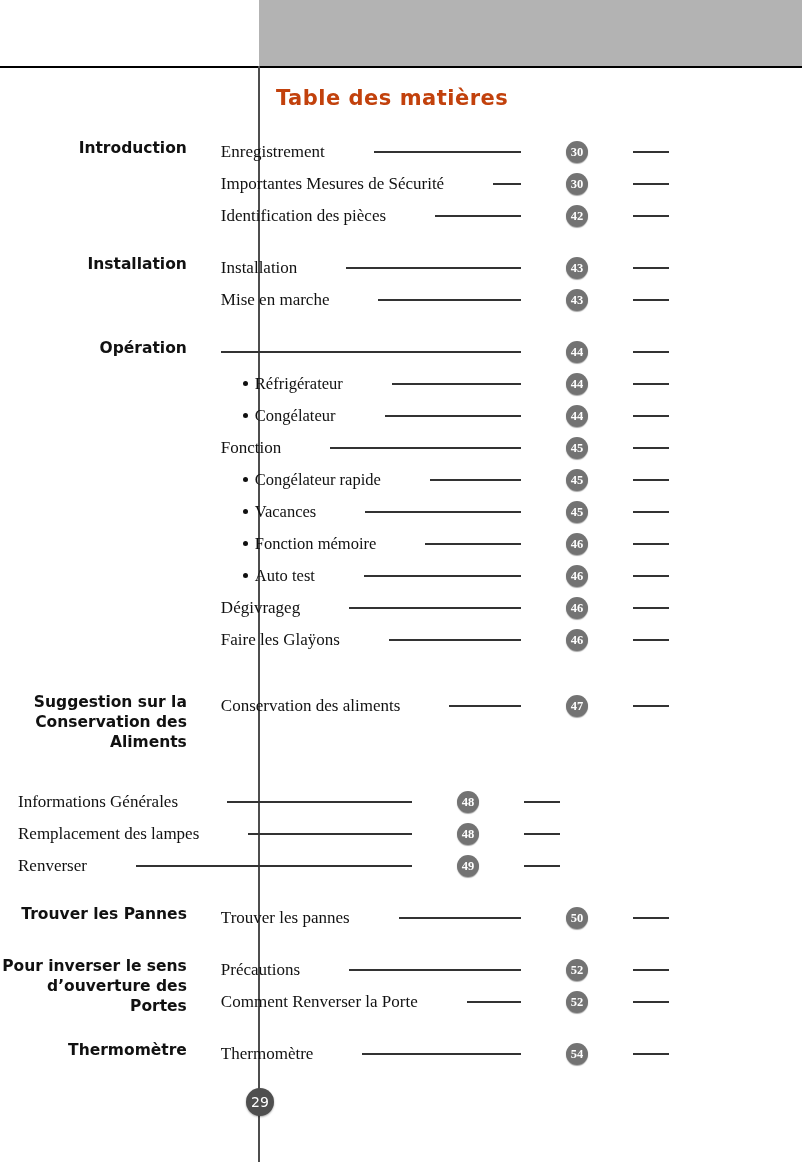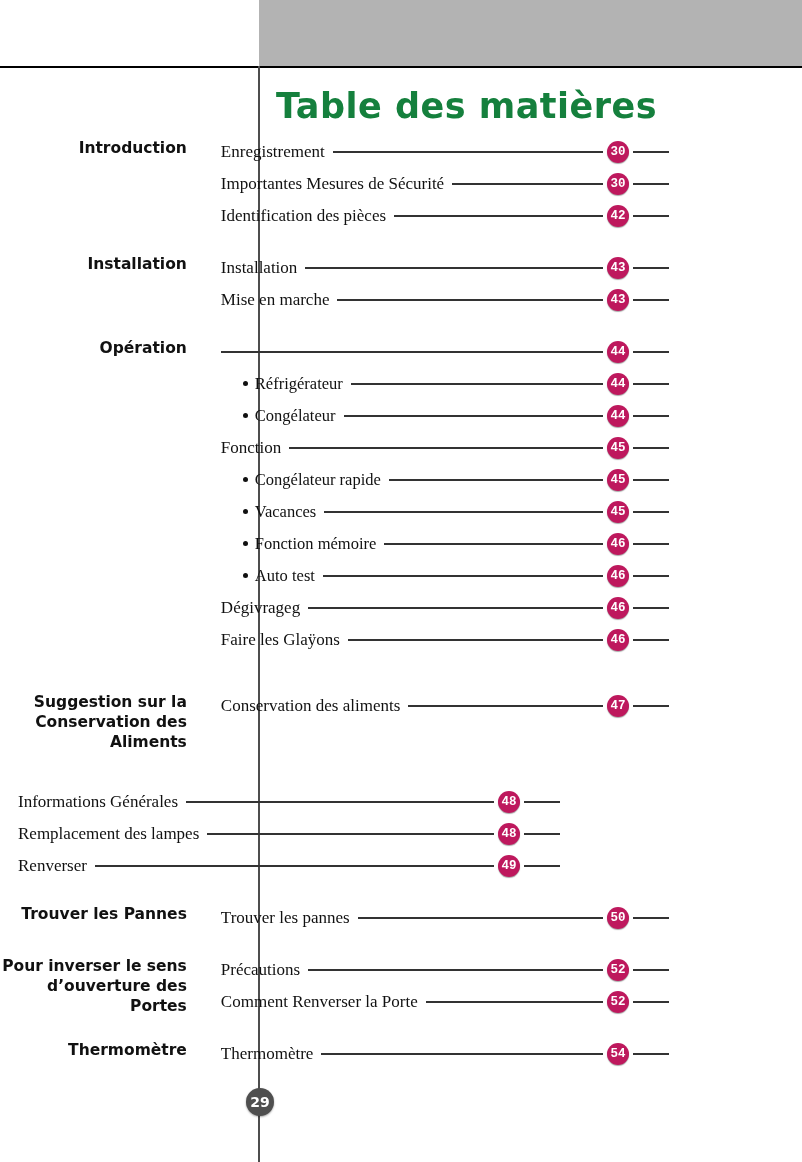--- a/index.html
+++ b/index.html
@@ -43,23 +43,23 @@
     background: #4d4d4d;
   }
 
   
   #page-title {
     position: absolute;
     top: 86px;
     left: 276px;
     font-family: "DejaVu Sans", sans-serif;
     font-weight: bold;
-    font-size: 35px;
+    font-size: 21px;
     letter-spacing: 0.5px;
-    color: #15803d;
+    color: #c2410c;
     text-align: right;
   }
 
   
   #toc {
     position: absolute;
     top: 136px;
     left: 0;
     width: 669px;
   }
@@ -85,20 +85,21 @@
     padding-left: 18px;
     box-sizing: border-box;
   }
 
   
   .entry {
     display: flex;
     align-items: center;
     height: 32px;
     white-space: nowrap;
+    gap: 41px;
   }
   .entry .title {
     font-family: "Liberation Serif", serif;
     font-size: 17px;
     color: #111111;
     padding-right: 8px;
   }
   .entry.sub .title {
     padding-left: 22px;
     font-size: 16.5px;
@@ -117,23 +118,23 @@
     flex: 1 1 auto;
     height: 1.6px;
     background: #333333;
     min-width: 12px;
   }
   .pagenum {
     flex: 0 0 auto;
     width: 22px;
     height: 22px;
     border-radius: 50%;
-    background: #be185d;
+    background: #737373;
     color: #ffffff;
-    font-family: Liberation Mono, monospace;
+    font-family: Liberation Serif, serif;
     font-size: 12.5px;
     font-weight: bold;
     line-height: 22px;
     text-align: center;
     margin: 0 4px;
     box-shadow: 0 1px 1px rgba(0,0,0,0.35);
   }
   .tail {
     flex: 0 0 36px;
     height: 1.6px;
@@ -150,21 +151,21 @@
     position: absolute;
     top: 1088px;
     left: 246px;
     width: 28px;
     height: 28px;
     border-radius: 50%;
     background: #4f4f4f;
     color: #ffffff;
     font-family: "DejaVu Sans", sans-serif;
     font-size: 14px;
-    font-weight: bold;
+    font-weight: normal;
     line-height: 28px;
     text-align: center;
     box-shadow: 0 1px 2px rgba(0,0,0,0.35);
   }
 </style>
 </head>
 <body>
 
 <div id="top-band"></div>
 <div id="top-rule"></div>

